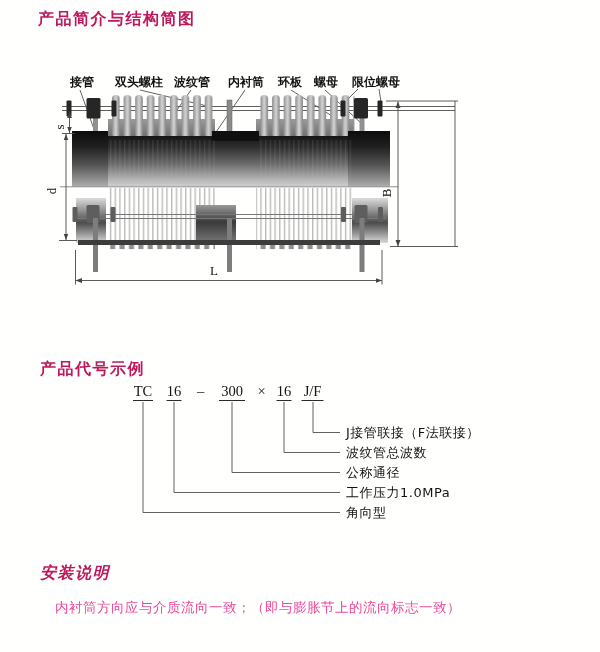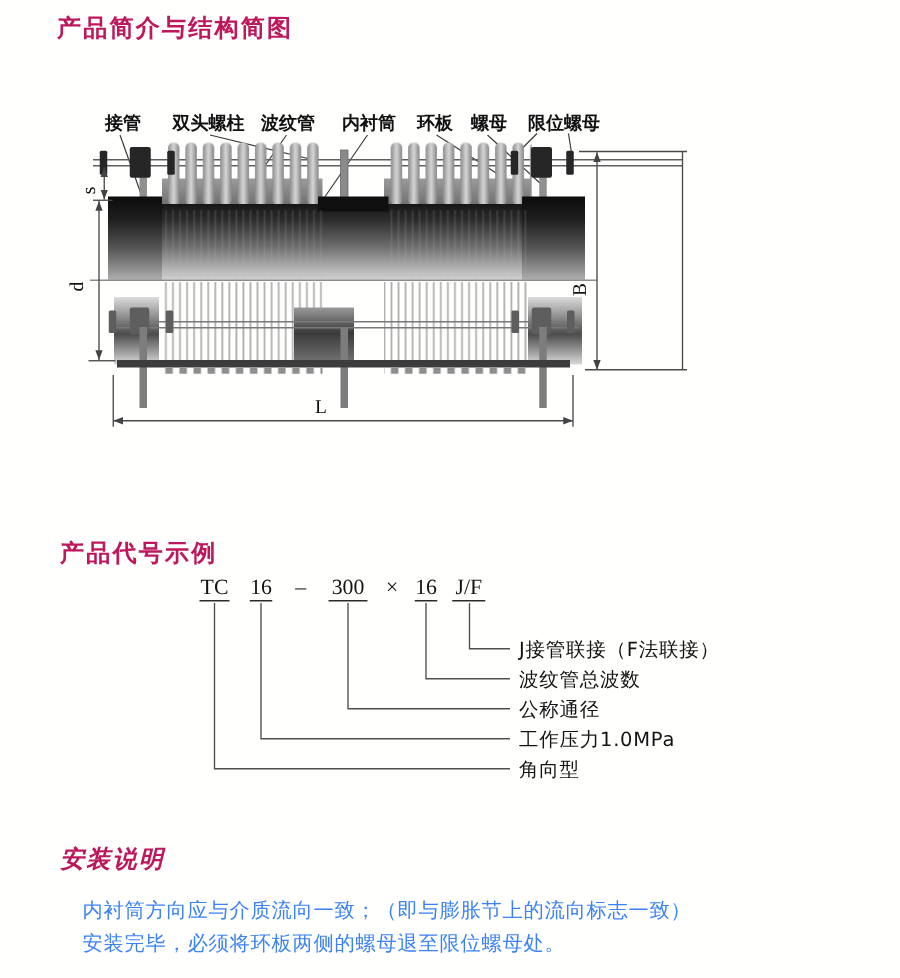--- a/index.html
+++ b/index.html
@@ -12,21 +12,21 @@
   .sec-title{
     position:absolute;
     font-size:16px;font-weight:bold;color:#be185d;
     letter-spacing:1.5px;white-space:nowrap;
   }
   #title-intro{left:38px;top:9px;}
   #title-code{left:40px;top:347px;margin-top:12px;}
   #title-install{left:40px;top:563px;font-style:italic;}
   #install-text{
     position:absolute;left:55px;top:596px;width:500px;
-    font-size:13.5px;line-height:22px;color:#3b82f6;
+    font-size:13.5px;line-height:22px;color:#ec4899;
     letter-spacing:0.5px;
   }
   svg{position:absolute;}
   #diagram-svg{left:40px;top:62px;}
   #code-svg{left:100px;top:378px;}
   svg text{font-family:"DejaVu Sans","Liberation Sans",sans-serif;}
   .part-label{font-size:12px;font-weight:bold;fill:#111;}
   .dim-label{font-family:"Liberation Serif","DejaVu Serif",serif;font-size:13px;fill:#111;}
   .code-seg{font-family:"Liberation Serif","DejaVu Serif",serif;font-size:14.5px;fill:#141414;}
   .callout{font-size:13px;fill:#141414;letter-spacing:0.5px;}
@@ -224,14 +224,13 @@
     <text class="callout" x="346" y="437">J接管联接（F法联接）</text>
     <text class="callout" x="346" y="457">波纹管总波数</text>
     <text class="callout" x="346" y="477">公称通径</text>
     <text class="callout" x="346" y="497">工作压力1.0MPa</text>
     <text class="callout" x="346" y="517">角向型</text>
   </g>
 </svg>
 
 <div id="install-text">
   <div>内衬筒方向应与介质流向一致；（即与膨胀节上的流向标志一致）</div>
-  <div>安装完毕，必须将环板两侧的螺母退至限位螺母处。</div>
 </div>
 
 </body></html>

